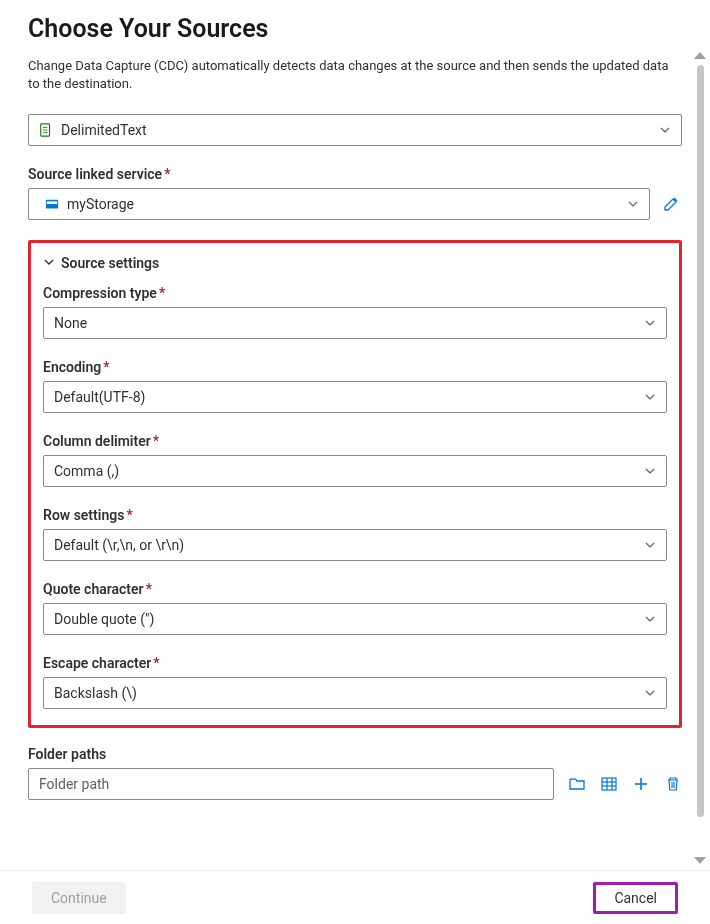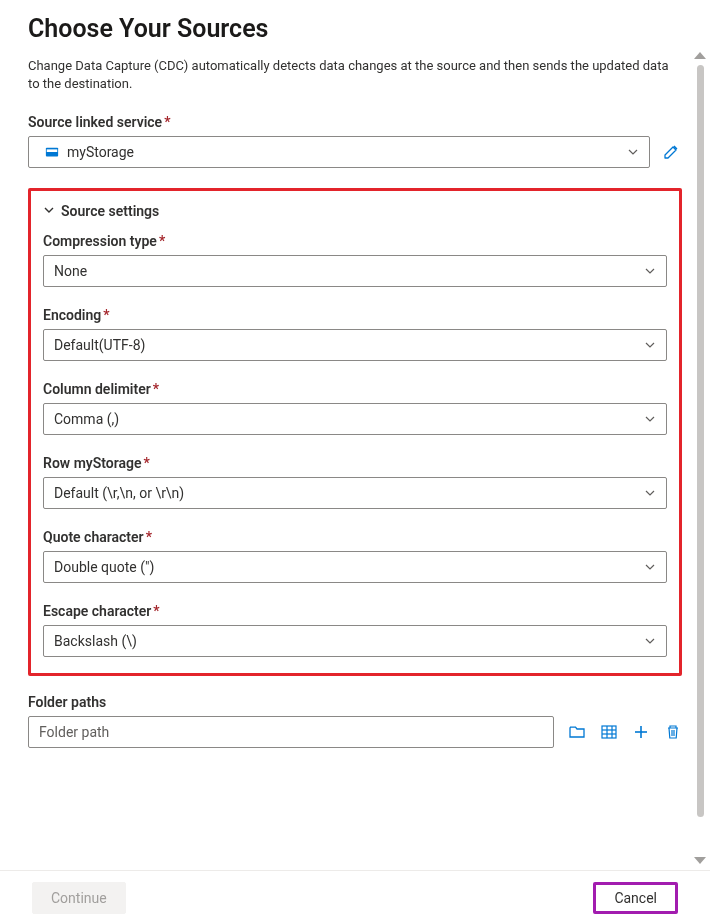--- a/index.html
+++ b/index.html
@@ -151,20 +151,38 @@
 </style>
 </head>
 <body>
 
 <div class="page">
   <h1>Choose Your Sources</h1>
   <div class="description">Change Data Capture (CDC) automatically detects data changes at the source and then sends the updated data to the destination.</div>
 
 
   <div class="field-group">
+    <div class="select-box">
+      <div class="select-left">
+        <span class="mini-icon">
+          <svg viewBox="0 0 16 16" width="14" height="14">
+              <rect x="2" y="1" width="10" height="14" rx="1" fill="none" stroke="#107c10" stroke-width="1.3"></rect>
+              <line x1="4.5" y1="5" x2="9.5" y2="5" stroke="#107c10" stroke-width="1"></line>
+              <line x1="4.5" y1="8" x2="9.5" y2="8" stroke="#107c10" stroke-width="1"></line>
+              <line x1="4.5" y1="11" x2="9.5" y2="11" stroke="#107c10" stroke-width="1"></line>
+            </svg>
+        </span>
+        <span>DelimitedText</span>
+      </div>
+      <span class="chev">
+        <svg width="12" height="12" viewBox="0 0 12 12">
+            <path d="M2 4 L6 8 L10 4" fill="none" stroke="#605e5c" stroke-width="1.2"></path>
+          </svg>
+      </span>
+    </div>
   </div>
 
   <div class="field-group">
     <label class="field-label">
       <span>Source linked service</span><span class="req">*</span>
     </label>
     <div class="row-with-icon">
       <div class="select-box">
         <div class="select-left">
           <span class="mini-icon">
@@ -229,21 +247,21 @@
         <span>Comma (,)</span>
         <span class="chev">
             <svg width="12" height="12" viewBox="0 0 12 12">
               <path d="M2 4 L6 8 L10 4" fill="none" stroke="#605e5c" stroke-width="1.2"></path>
             </svg>
           </span>
       </div>
     </div>
 
     <div class="field-group">
-      <label class="field-label"><span>Row myStorage</span><span class="req">*</span></label>
+      <label class="field-label"><span>Row settings</span><span class="req">*</span></label>
       <div class="select-box">
         <span>Default (\r,\n, or \r\n)</span>
         <span class="chev">
             <svg width="12" height="12" viewBox="0 0 12 12">
               <path d="M2 4 L6 8 L10 4" fill="none" stroke="#605e5c" stroke-width="1.2"></path>
             </svg>
           </span>
       </div>
     </div>
 

